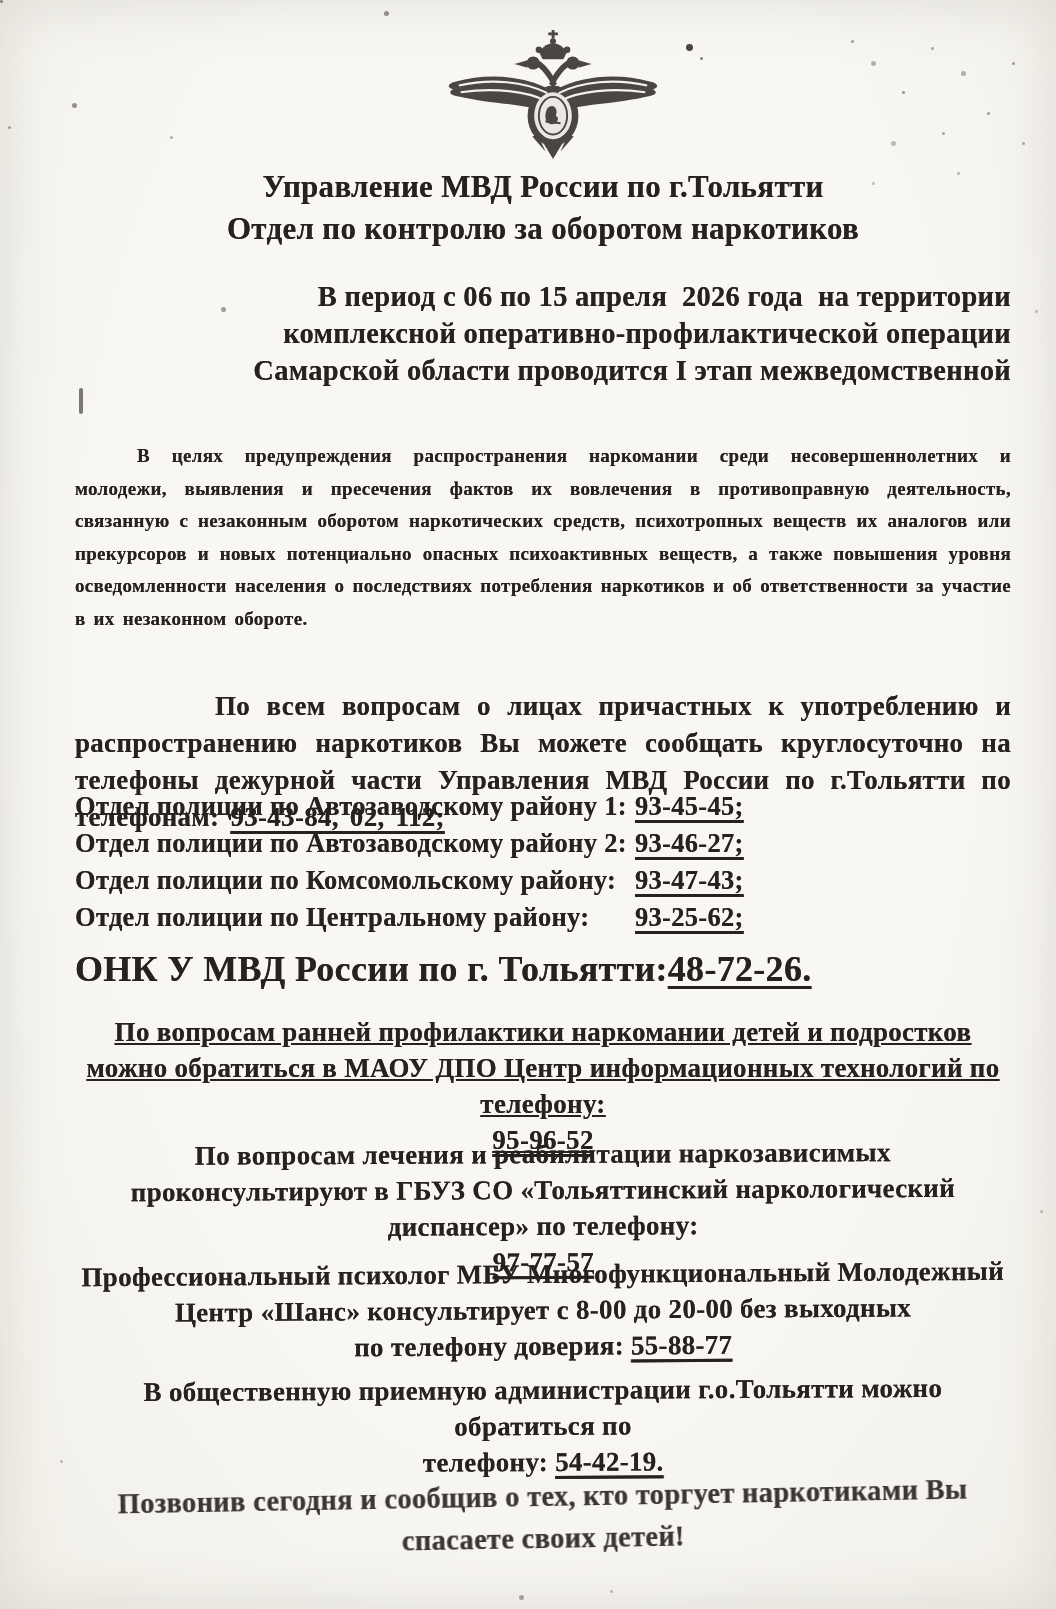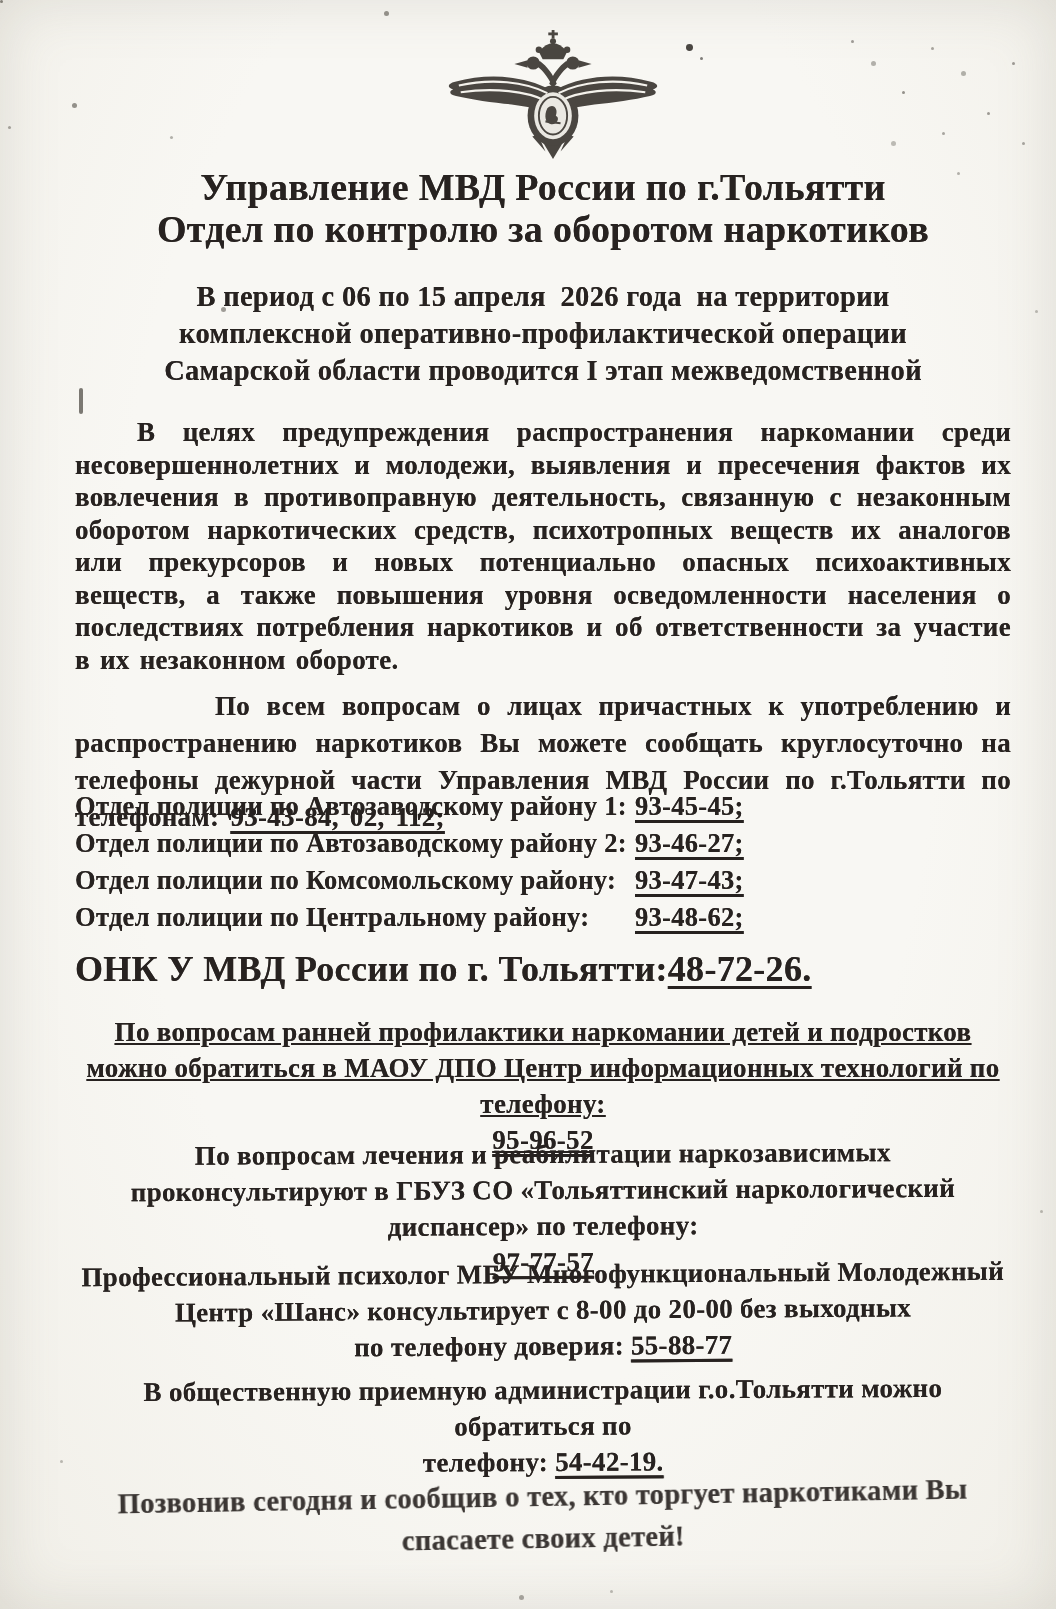--- a/index.html
+++ b/index.html
@@ -15,26 +15,26 @@
     text-shadow:0 0 .5px rgba(35,28,22,.75);
   }
   .page::after{
     content:""; position:absolute; inset:0; pointer-events:none;
     box-shadow:inset 0 0 60px rgba(120,115,100,.18);
   }
   .abs{ position:absolute; left:75px; width:936px; }
 
   .emblem{ left:440px; top:26px; width:226px; height:138px; opacity:.88; filter:blur(.3px); }
 
-  .title{ top:166px; text-align:center; font-size:38px; line-height:42px; }
+  .title{ top:166px; text-align:center; font-size:31px; line-height:42px; }
 
-  .intro{ top:278px; text-align:center; font-size:28.5px; line-height:37px; }
+  .intro{ top:278px; text-align:right; font-size:28.5px; line-height:37px; }
   .intro-line{ white-space:pre-wrap; }
 
-  .goals{ top:416px; text-align:justify; font-size:27px; line-height:32.5px;
+  .goals{ top:440px; text-align:justify; font-size:19px; line-height:32.5px;
           text-indent:62px; word-spacing:3px; }
 
   .report{ top:688px; text-align:justify; font-size:27px; line-height:37px;
            text-indent:140px; word-spacing:4px;font-family:Liberation Serif, serif; }
 
   .phone{
     text-decoration:underline;
     text-decoration-thickness:3px;
     text-underline-offset:5px;
   }
@@ -148,21 +148,21 @@
     <div>
       <span class="dept-label">Отдел полиции по Автозаводскому району 1:</span><span class="phone">93-45-45;</span>
     </div>
     <div>
       <span class="dept-label">Отдел полиции по Автозаводскому району 2:</span><span class="phone">93-46-27;</span>
     </div>
     <div>
       <span class="dept-label">Отдел полиции по Комсомольскому району:</span><span class="phone">93-47-43;</span>
     </div>
     <div>
-      <span class="dept-label">Отдел полиции по Центральному району:</span><span class="phone">93-48-62;</span>
+      <span class="dept-label">Отдел полиции по Центральному району:</span><span class="phone">93-25-62;</span>
     </div>
   </div>
 
   <div class="abs onk">
     <span class="onk-label">ОНК У МВД России по г. Тольятти:</span><span class="phone">48-72-26.</span>
   </div>
 
   <div class="abs center-block prevention">
     <span>По вопросам ранней профилактики наркомании детей и подростков можно обратиться в МАОУ ДПО Центр информационных технологий по телефону:</span>
     <div>

